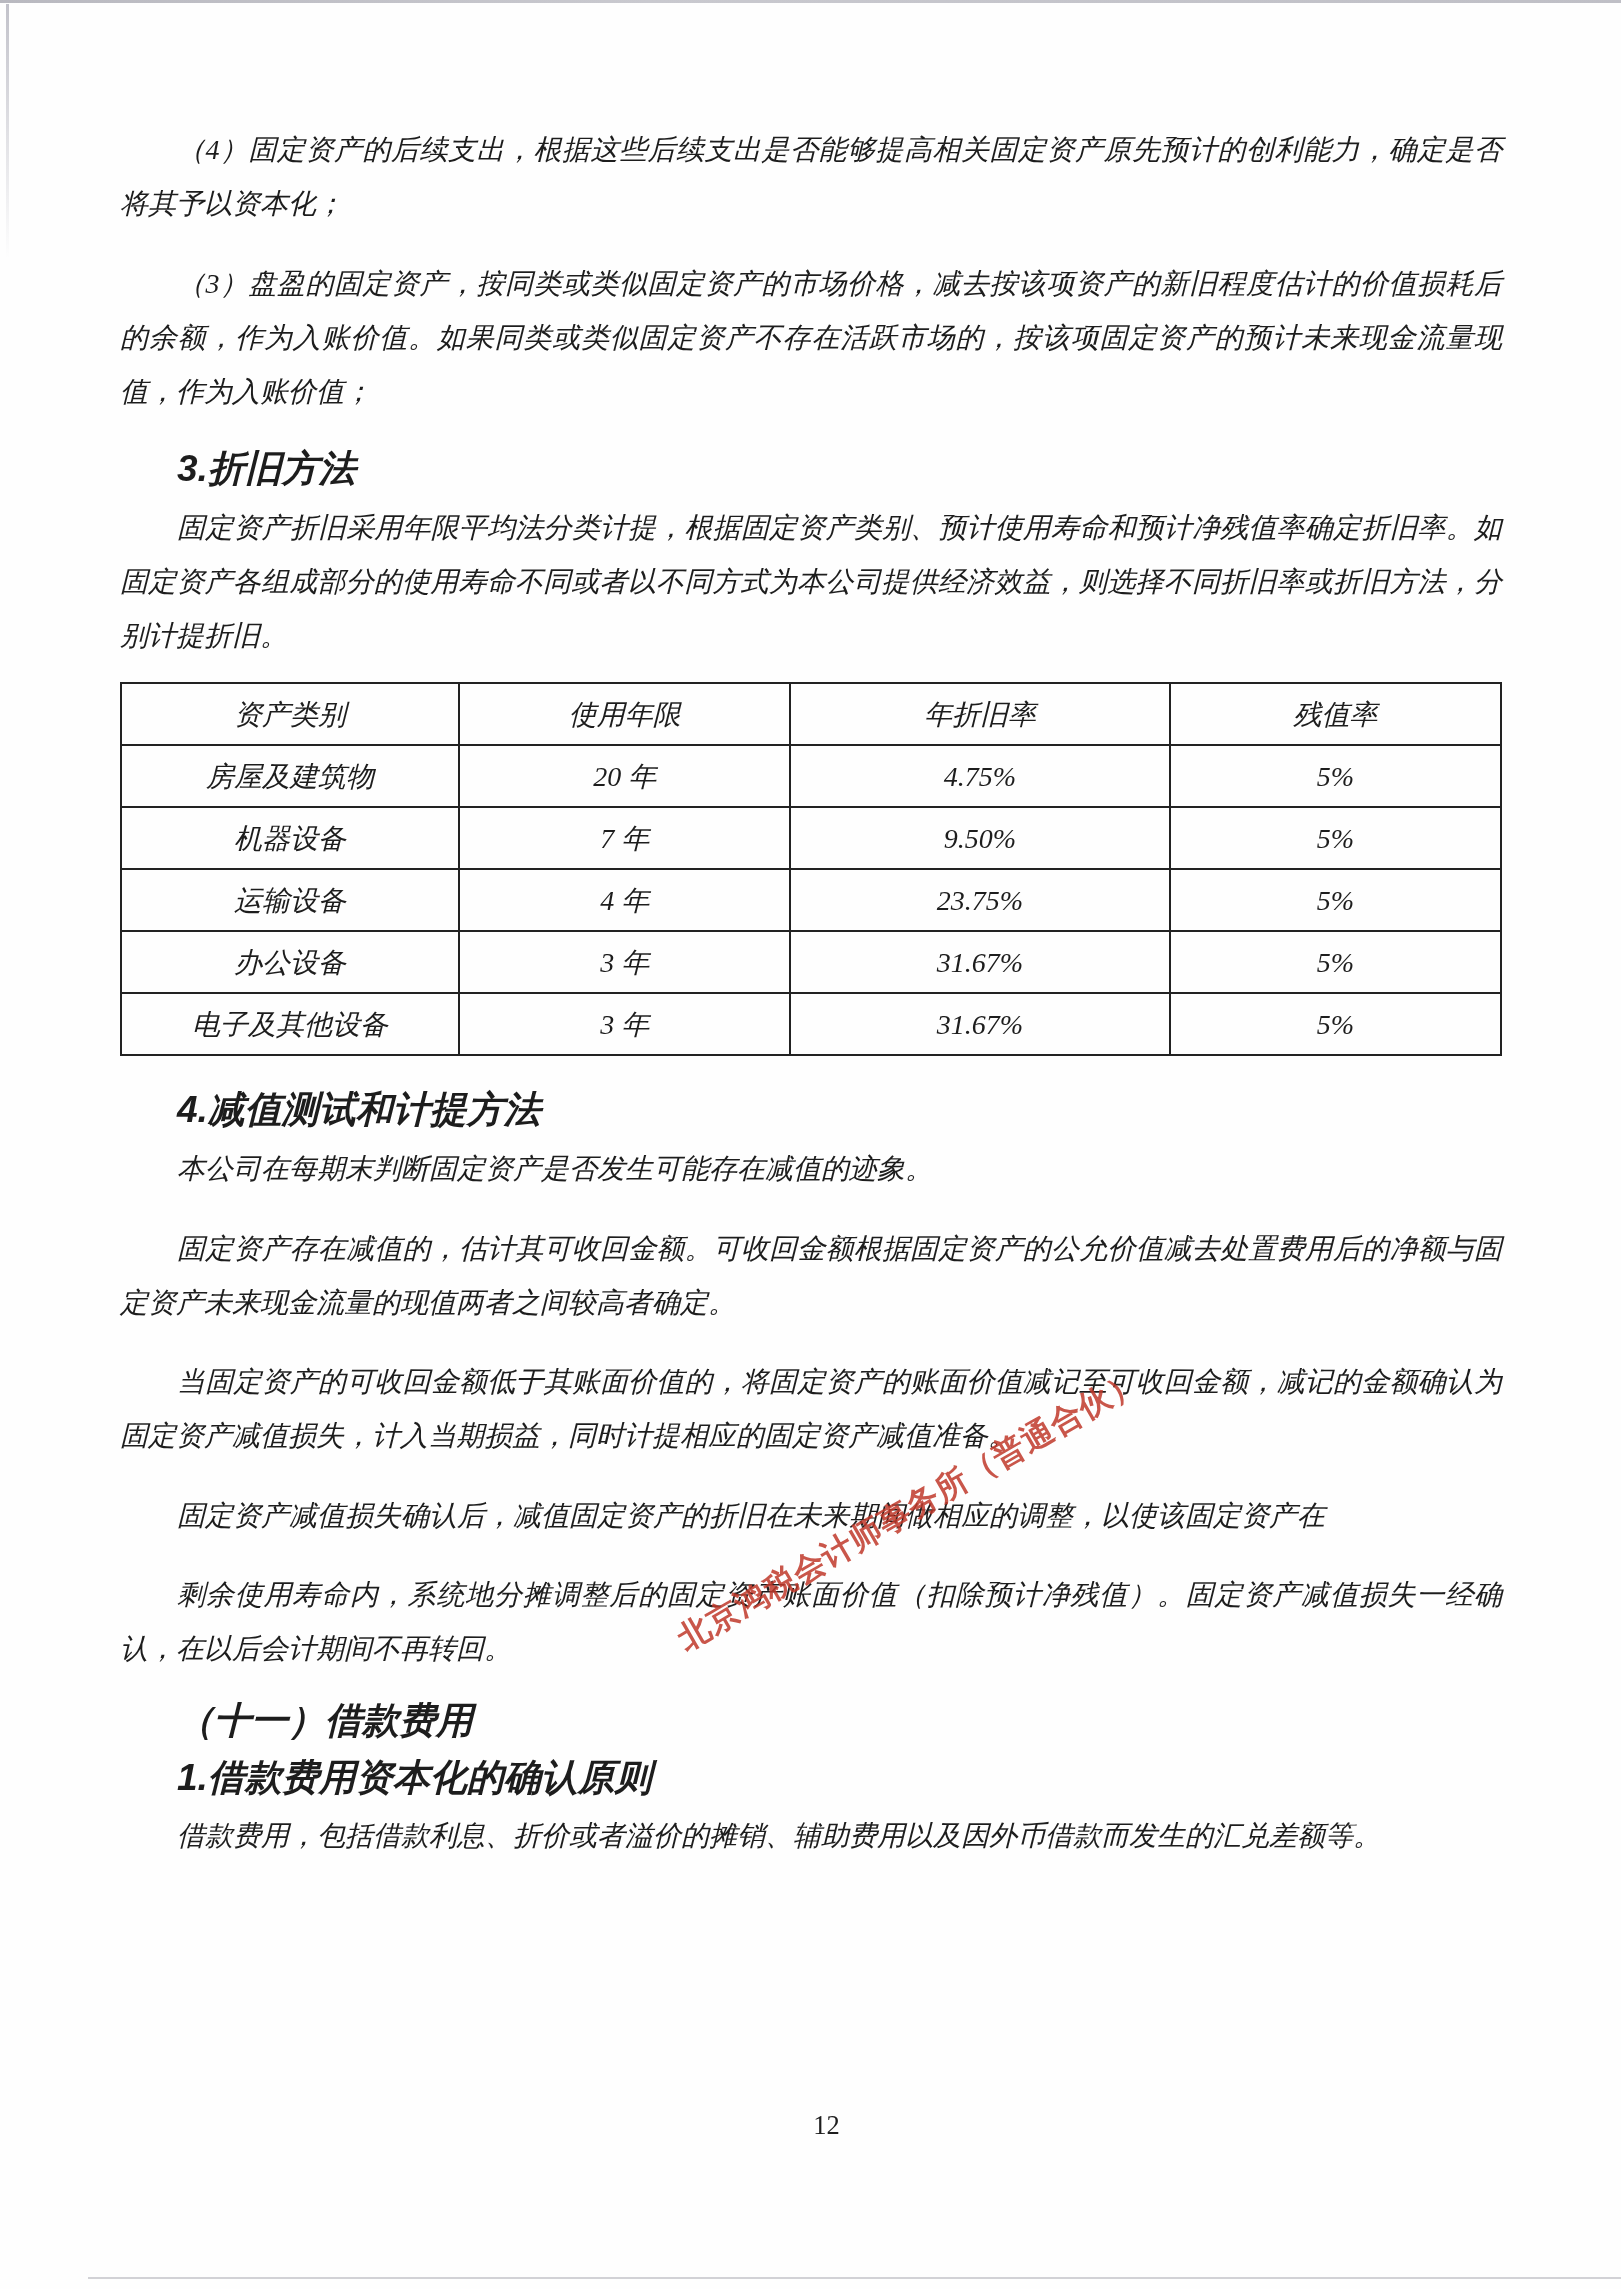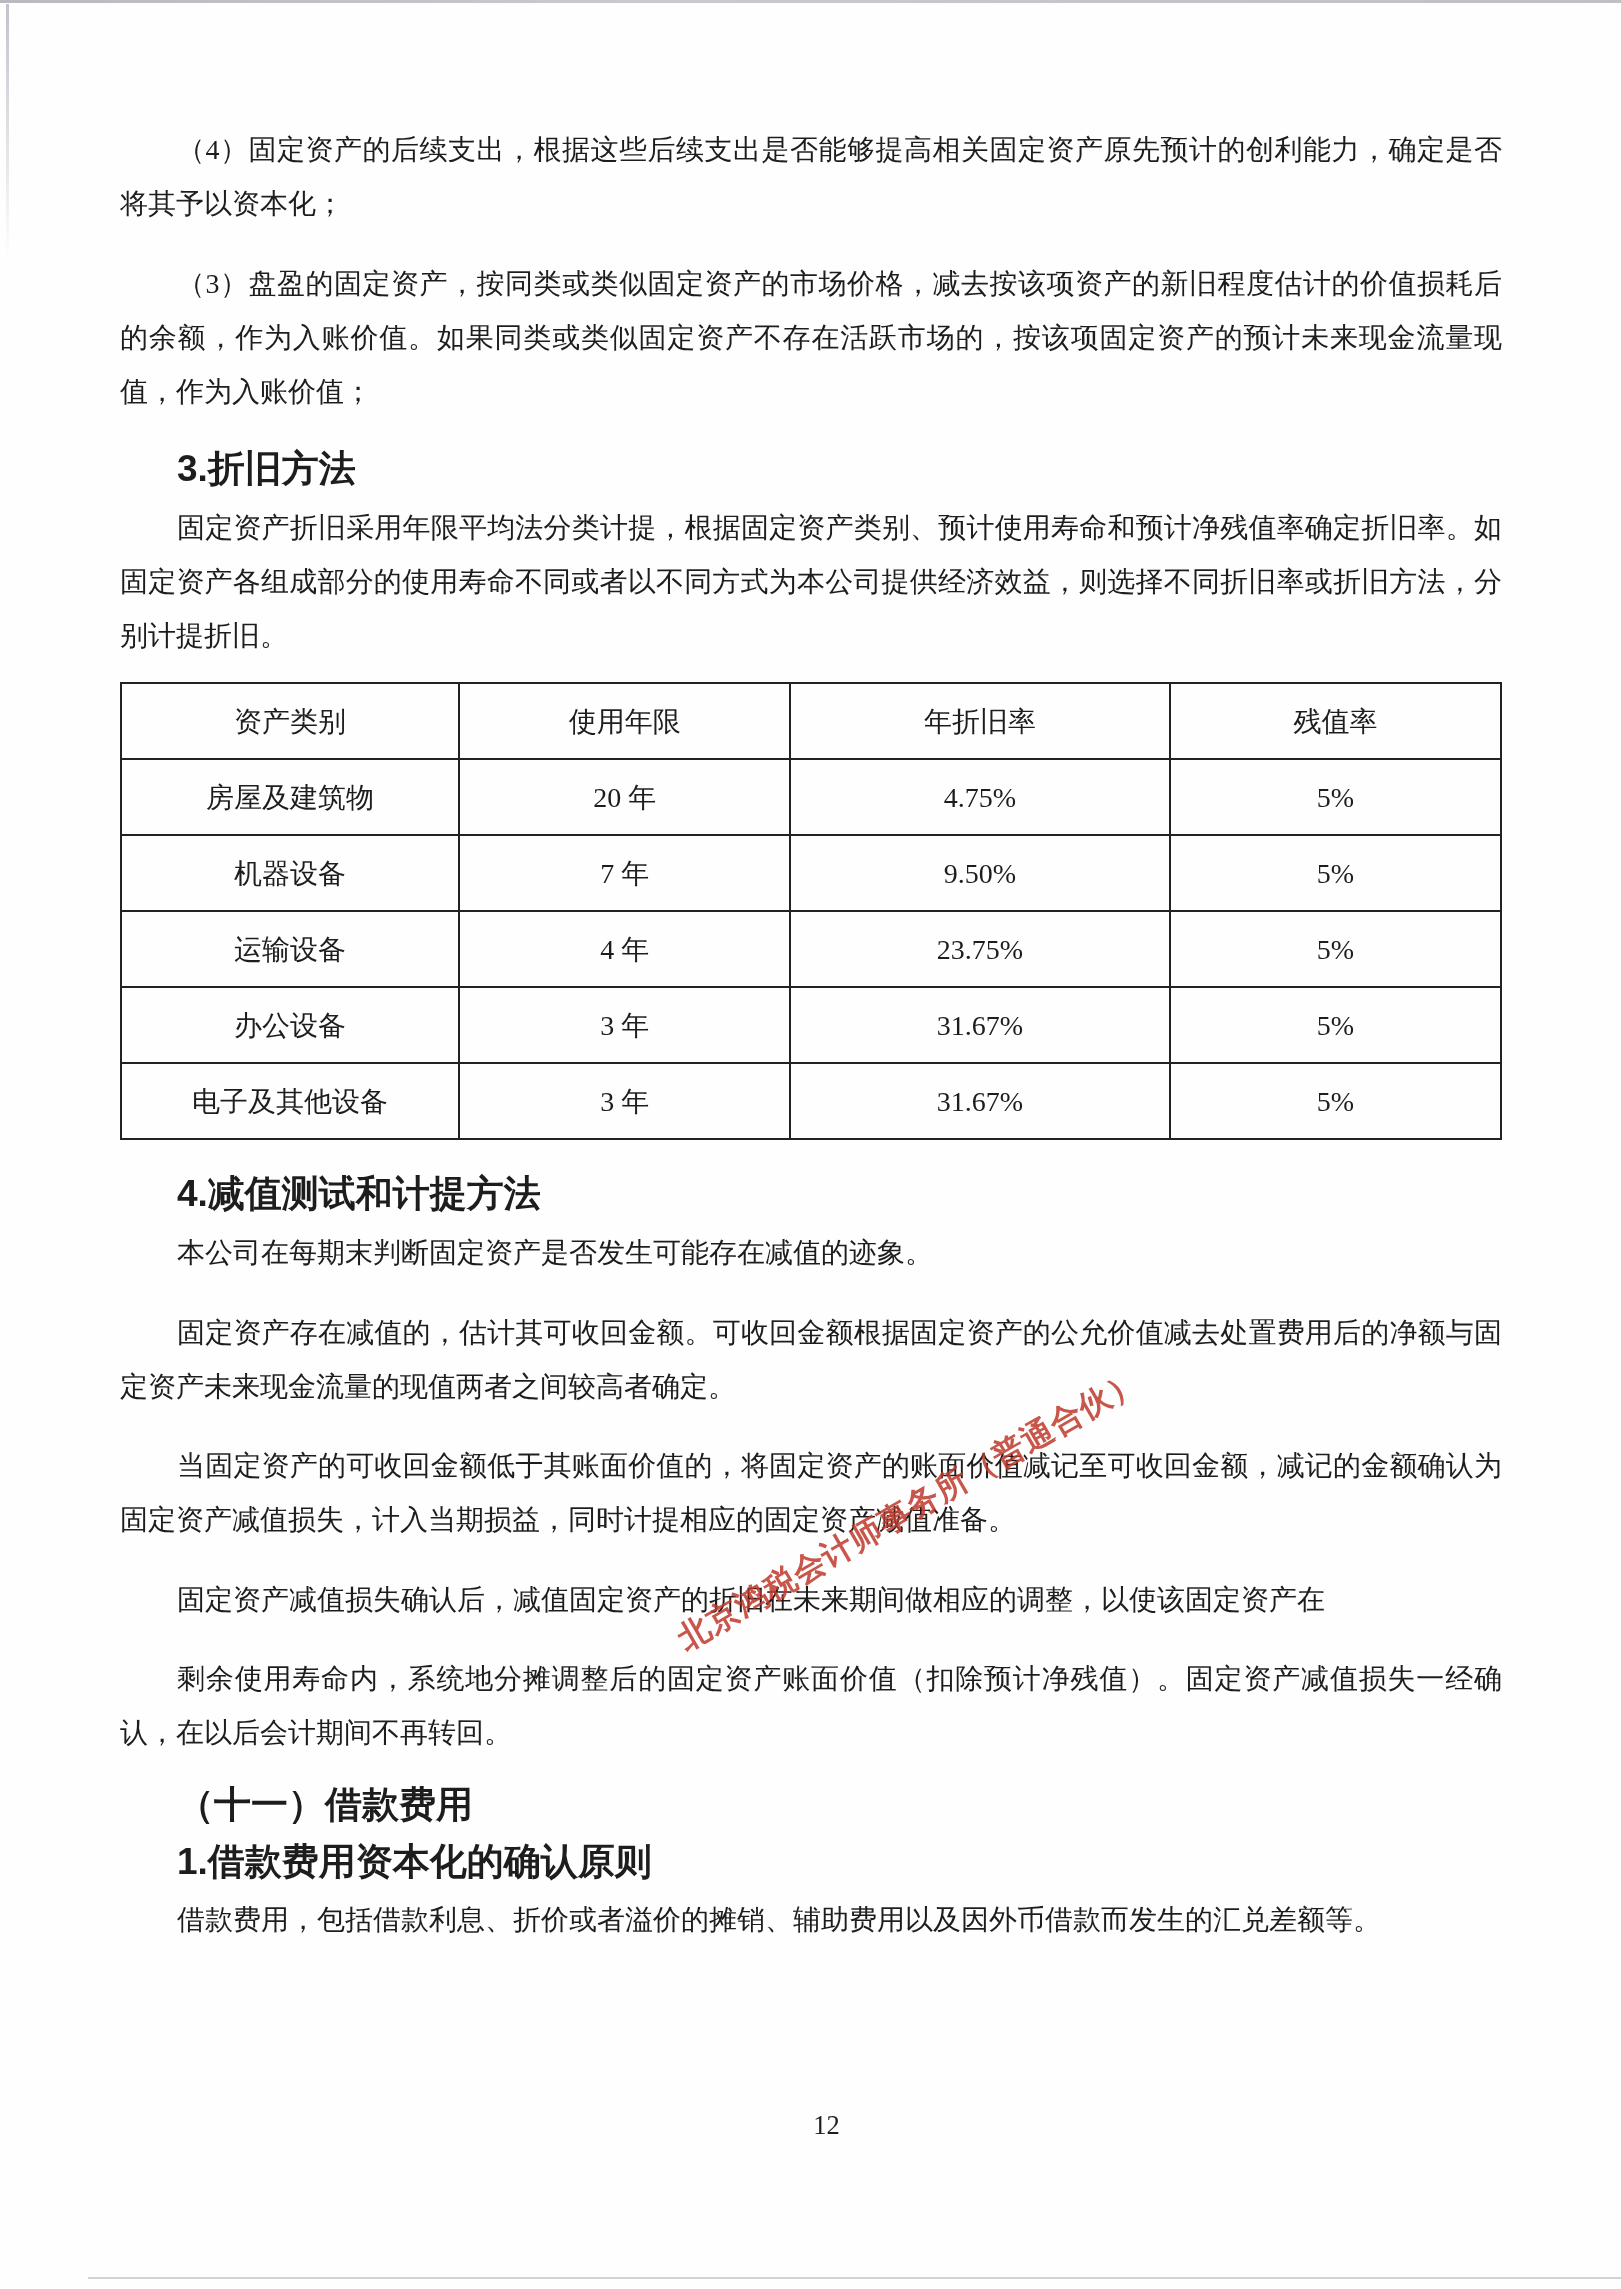--- a/index.html
+++ b/index.html
@@ -13,38 +13,38 @@
   }
   
   .edge-top{position:absolute;left:0;top:0;width:1621px;height:2.9px;
     background:linear-gradient(90deg,#b9b9c0,#c9c9cf 40%,#bfbfc6);}
   .edge-left{position:absolute;left:5.9px;top:3.9px;width:2.9px;height:255px;
     background:linear-gradient(180deg,#c2c2ca,rgba(200,200,205,0));}
   .edge-bottom{position:absolute;left:88px;top:2277px;width:1533px;height:2px;background:#d2d2d6;}
 
   .content{
     position:absolute;left:120px;top:123px;width:1382px;
-    font-size:28px;line-height:54px;text-align:justify;
+    font-size:28px;line-height:54px;text-align:justify;font-style:italic;
   }
   p.body{margin:0 0 25.5px 0;text-indent:57px;}
   p.tight{margin-bottom:19.6px;}
   .heading{
     font-family:"Liberation Sans","DejaVu Sans",sans-serif;
     font-weight:bold;font-size:37px;line-height:49px;
     padding-left:57px;margin:13.7px 0 7.8px 0;text-align:left;
   }
   .heading.sub{margin-top:6px;}
 
   table.dep{
     width:1382px;border-collapse:collapse;table-layout:fixed;
     margin:7.8px 0 29px 0;
   }
   table.dep th,table.dep td{
     border:2px solid #222;height:42px;text-align:center;
-    font-size:28px;font-weight:normal;padding:16px;line-height:1.2;
+    font-size:28px;font-weight:normal;padding:9px;line-height:1.2;
   }
   table.dep{border:2.9px solid #222;}
   table.dep thead th{border-bottom:2.9px solid #222;}
   .col1{width:24.5%;} .col2{width:24%;} .col3{width:27.5%;} .col4{width:24%;}
 
   .watermark{
     position:absolute;left:635px;top:1488px;width:549px;
     transform:rotate(-30deg);transform-origin:center center;
     font-family:"Liberation Sans","DejaVu Sans",sans-serif;
     font-weight:bold;font-size:32px;letter-spacing:1px;

